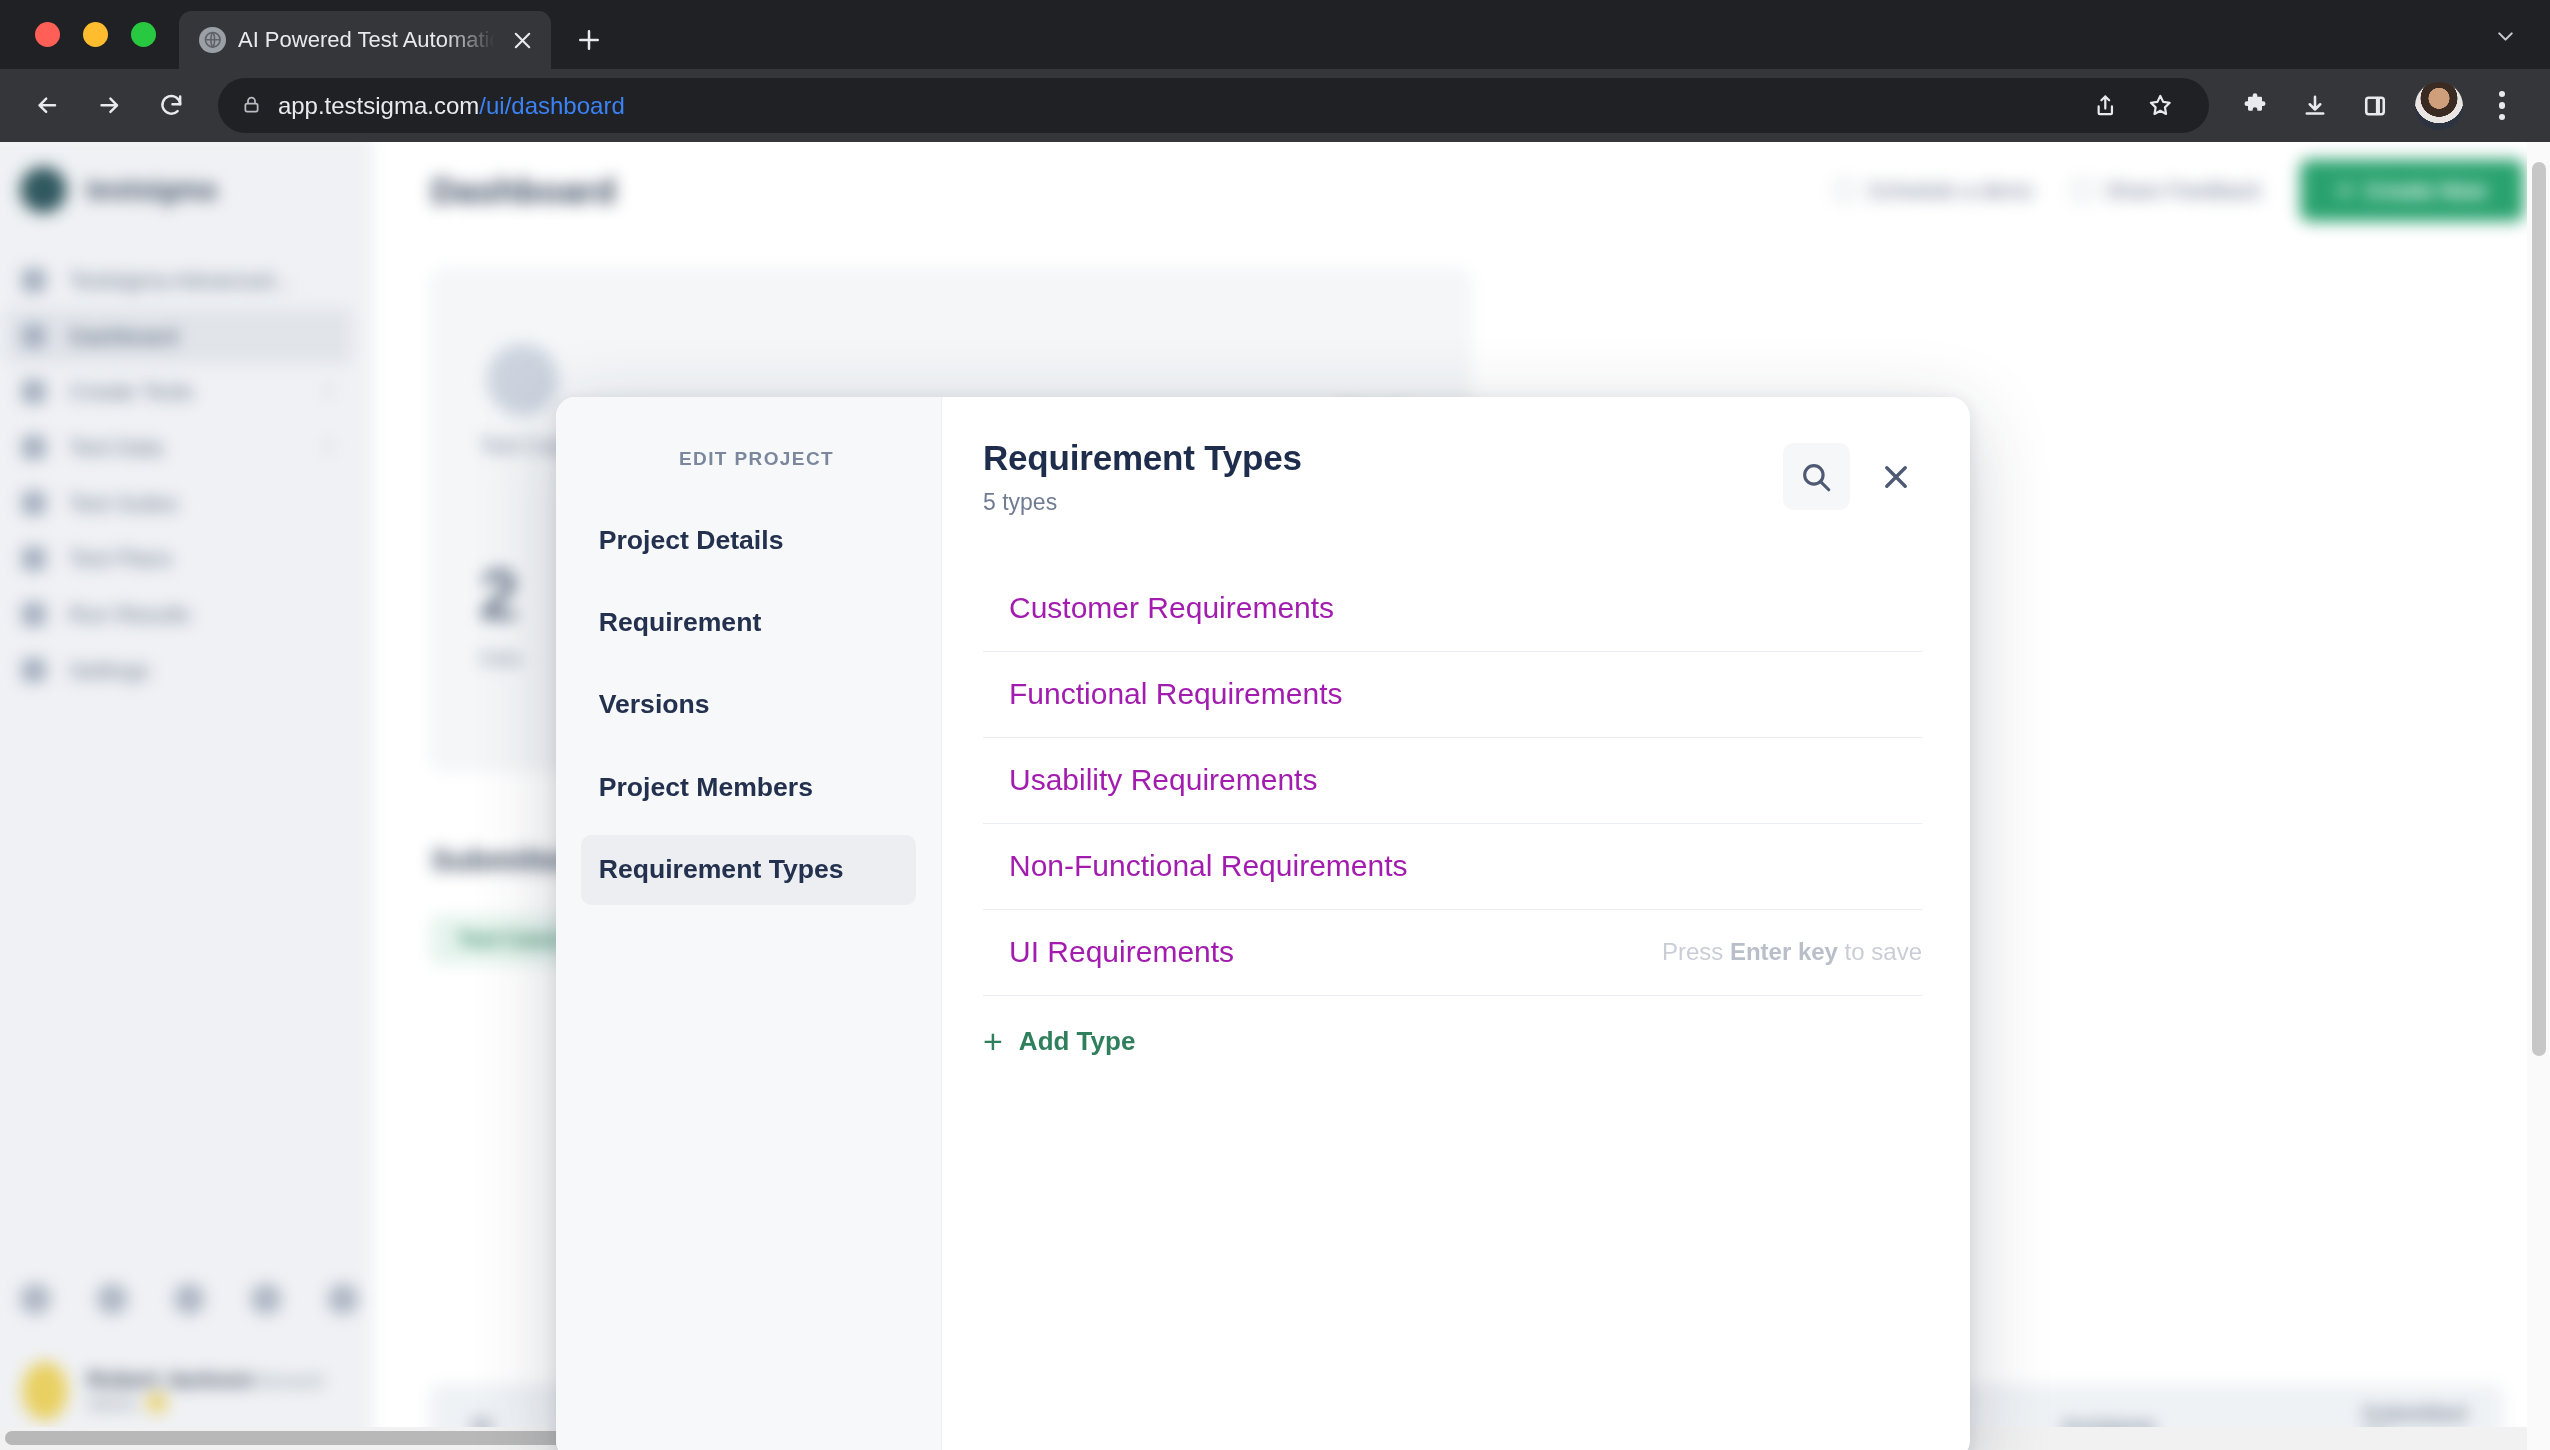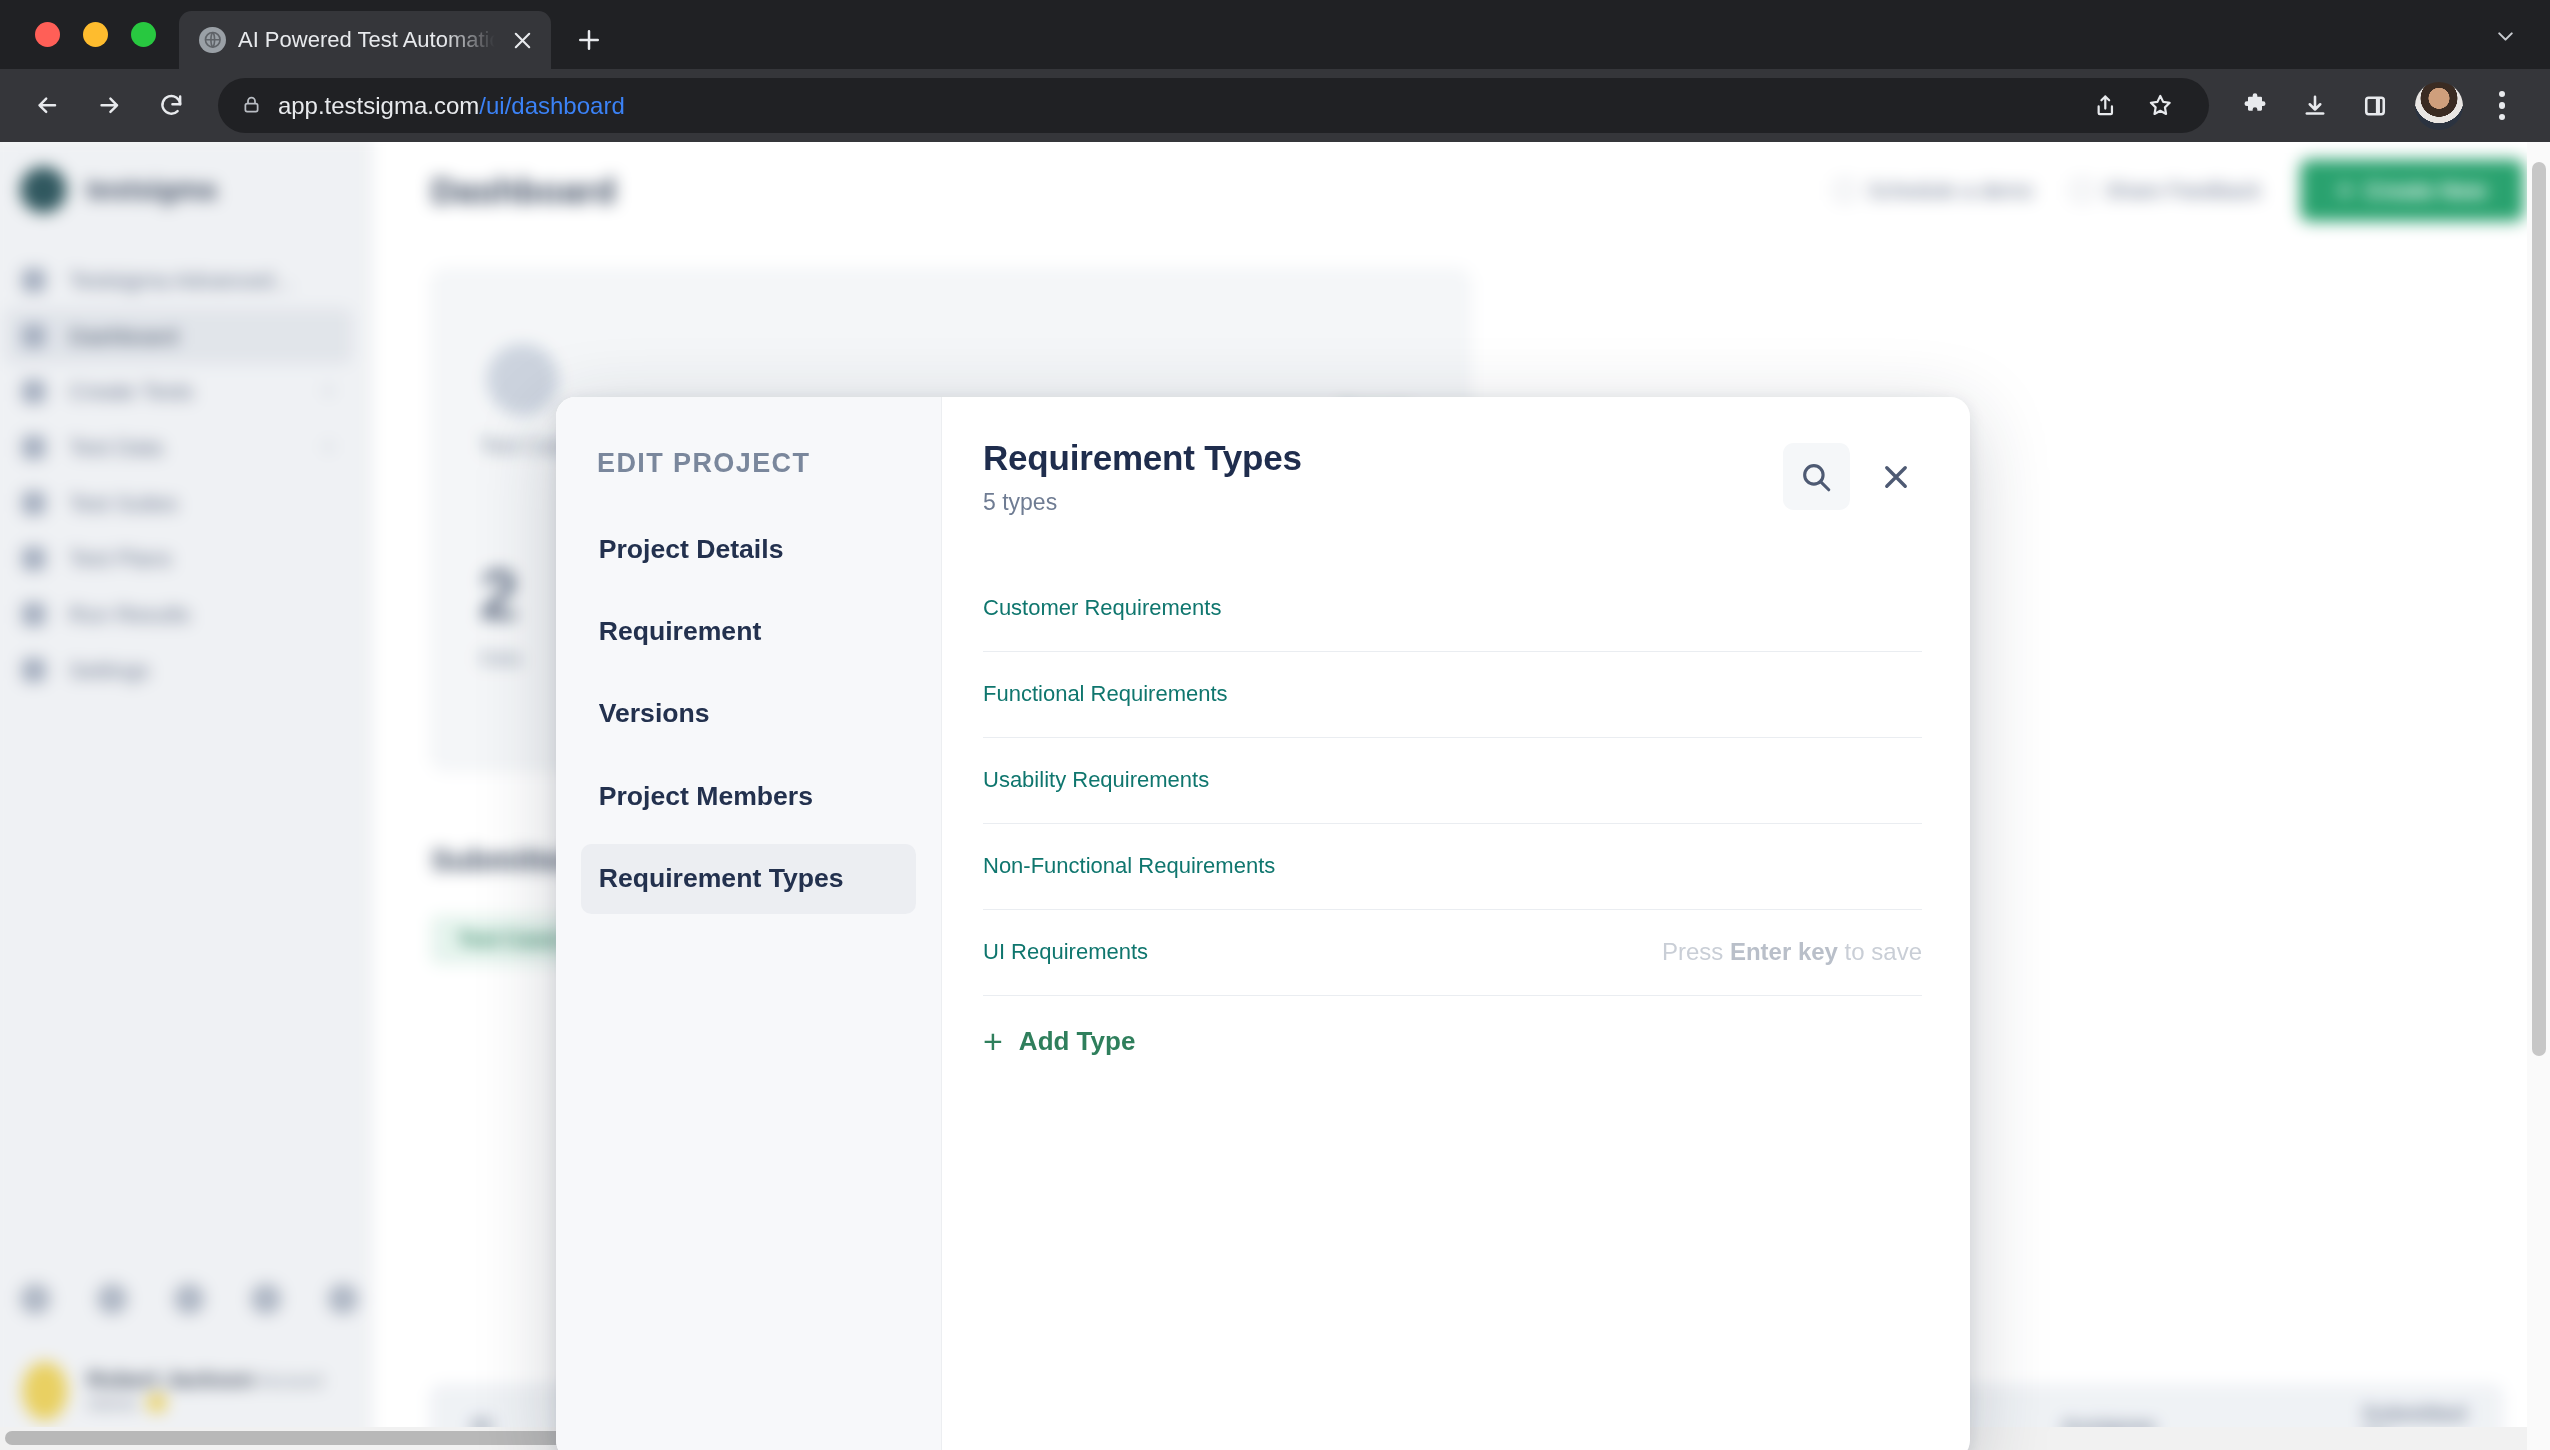--- a/index.html
+++ b/index.html
@@ -177,22 +177,22 @@
     background: #ffffff; border-radius: 19.5px;
     box-shadow: 0 21px 80px rgba(30,40,60,0.22), 0 3.5px 16px rgba(30,40,60,0.10);
     display: flex; overflow: hidden;
   }
   #modal-nav {
     width: 386px; background: #f7f8fa; flex: 0 0 386px;
     border-right: 0.9px solid #eceef1;
     padding: 35px 25px 0 25px;
   }
   #modal-nav-title {
-    font-size: 27px; font-weight: 700; letter-spacing: 1.4px;
-    color: #7a879c; padding: 16px 0 0 16px; margin-bottom: 35px;
+    font-size: 19px; font-weight: 700; letter-spacing: 1.4px;
+    color: #7a879c; padding: 16px 0 0 16px; margin-bottom: 35px; text-align: center;
   }
   .nav-item {
     font-size: 26.6px; font-weight: 700; color: #23314e;
     padding: 19.5px 17.7px; border-radius: 10.6px; margin-bottom: 12.4px;
   }
   .nav-item.active { background: #eceef2; }
 
   #modal-body { flex: 1 1 auto; padding: 41px 48px 0 41px; position: relative; }
   #modal-head { display: flex; align-items: flex-start; }
   #modal-title { font-size: 35px; font-weight: 700; color: #1f2d4d; letter-spacing: -0.2px; }
@@ -204,21 +204,21 @@
   }
   #search-button svg { width: 34px; height: 34px; fill: none; stroke: #4e5a73; stroke-width: 2.2; stroke-linecap: round; }
   #close-button { width: 53px; height: 53px; display: flex; align-items: center; justify-content: center; }
   #close-button svg { width: 34px; height: 34px; stroke: #4e5a73; stroke-width: 2.4; stroke-linecap: round; }
 
   #type-list { margin-top: 50px; }
   .type-row {
     height: 86px; display: flex; align-items: center;
     border-bottom: 0.9px solid #eaedf1;
   }
-  .type-name { font-size: 22px; color: #0f766e; }
+  .type-name { font-size: 30px; color: #a21caf; margin-left: 26px; }
   .type-hint {
     margin-left: auto; font-size: 24px; color: #c9ced6;
   }
   .type-hint b { color: #b9bfc9; font-weight: 700; }
 
   #add-type-button {
     margin-top: 30px; display: inline-flex; align-items: center; gap: 16px;
     color: #2f7f5c; font-size: 26px; font-weight: 700;
   }
   #add-type-button .plus { font-size: 34px; font-weight: 400; line-height: 0.8; color: #2f7f5c; }

